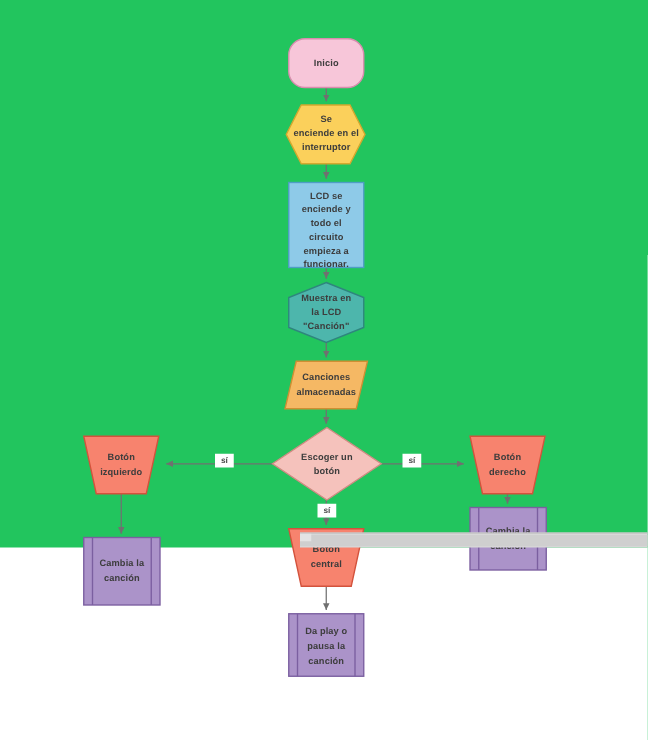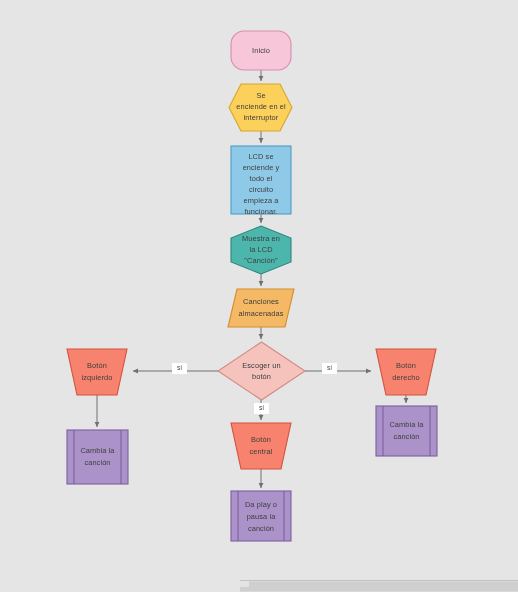--- a/index.html
+++ b/index.html
@@ -12,22 +12,23 @@
     height: 592px;
     overflow: hidden;
     font-family: "Liberation Sans", sans-serif;
     position: relative;
   }
 
   #canvas {
     position: absolute;
     left: 0; top: 0;
     width: 518px;
-    height: 592px;
-    background: #e5e5e5;
+    height: 438px;
+    background: #22c55e;
+    font-weight: bold;
   }
 
   #flow-svg {
     position: absolute;
     left: 0;
     top: 0;
     width: 518px;
     height: 592px;
   }
 

